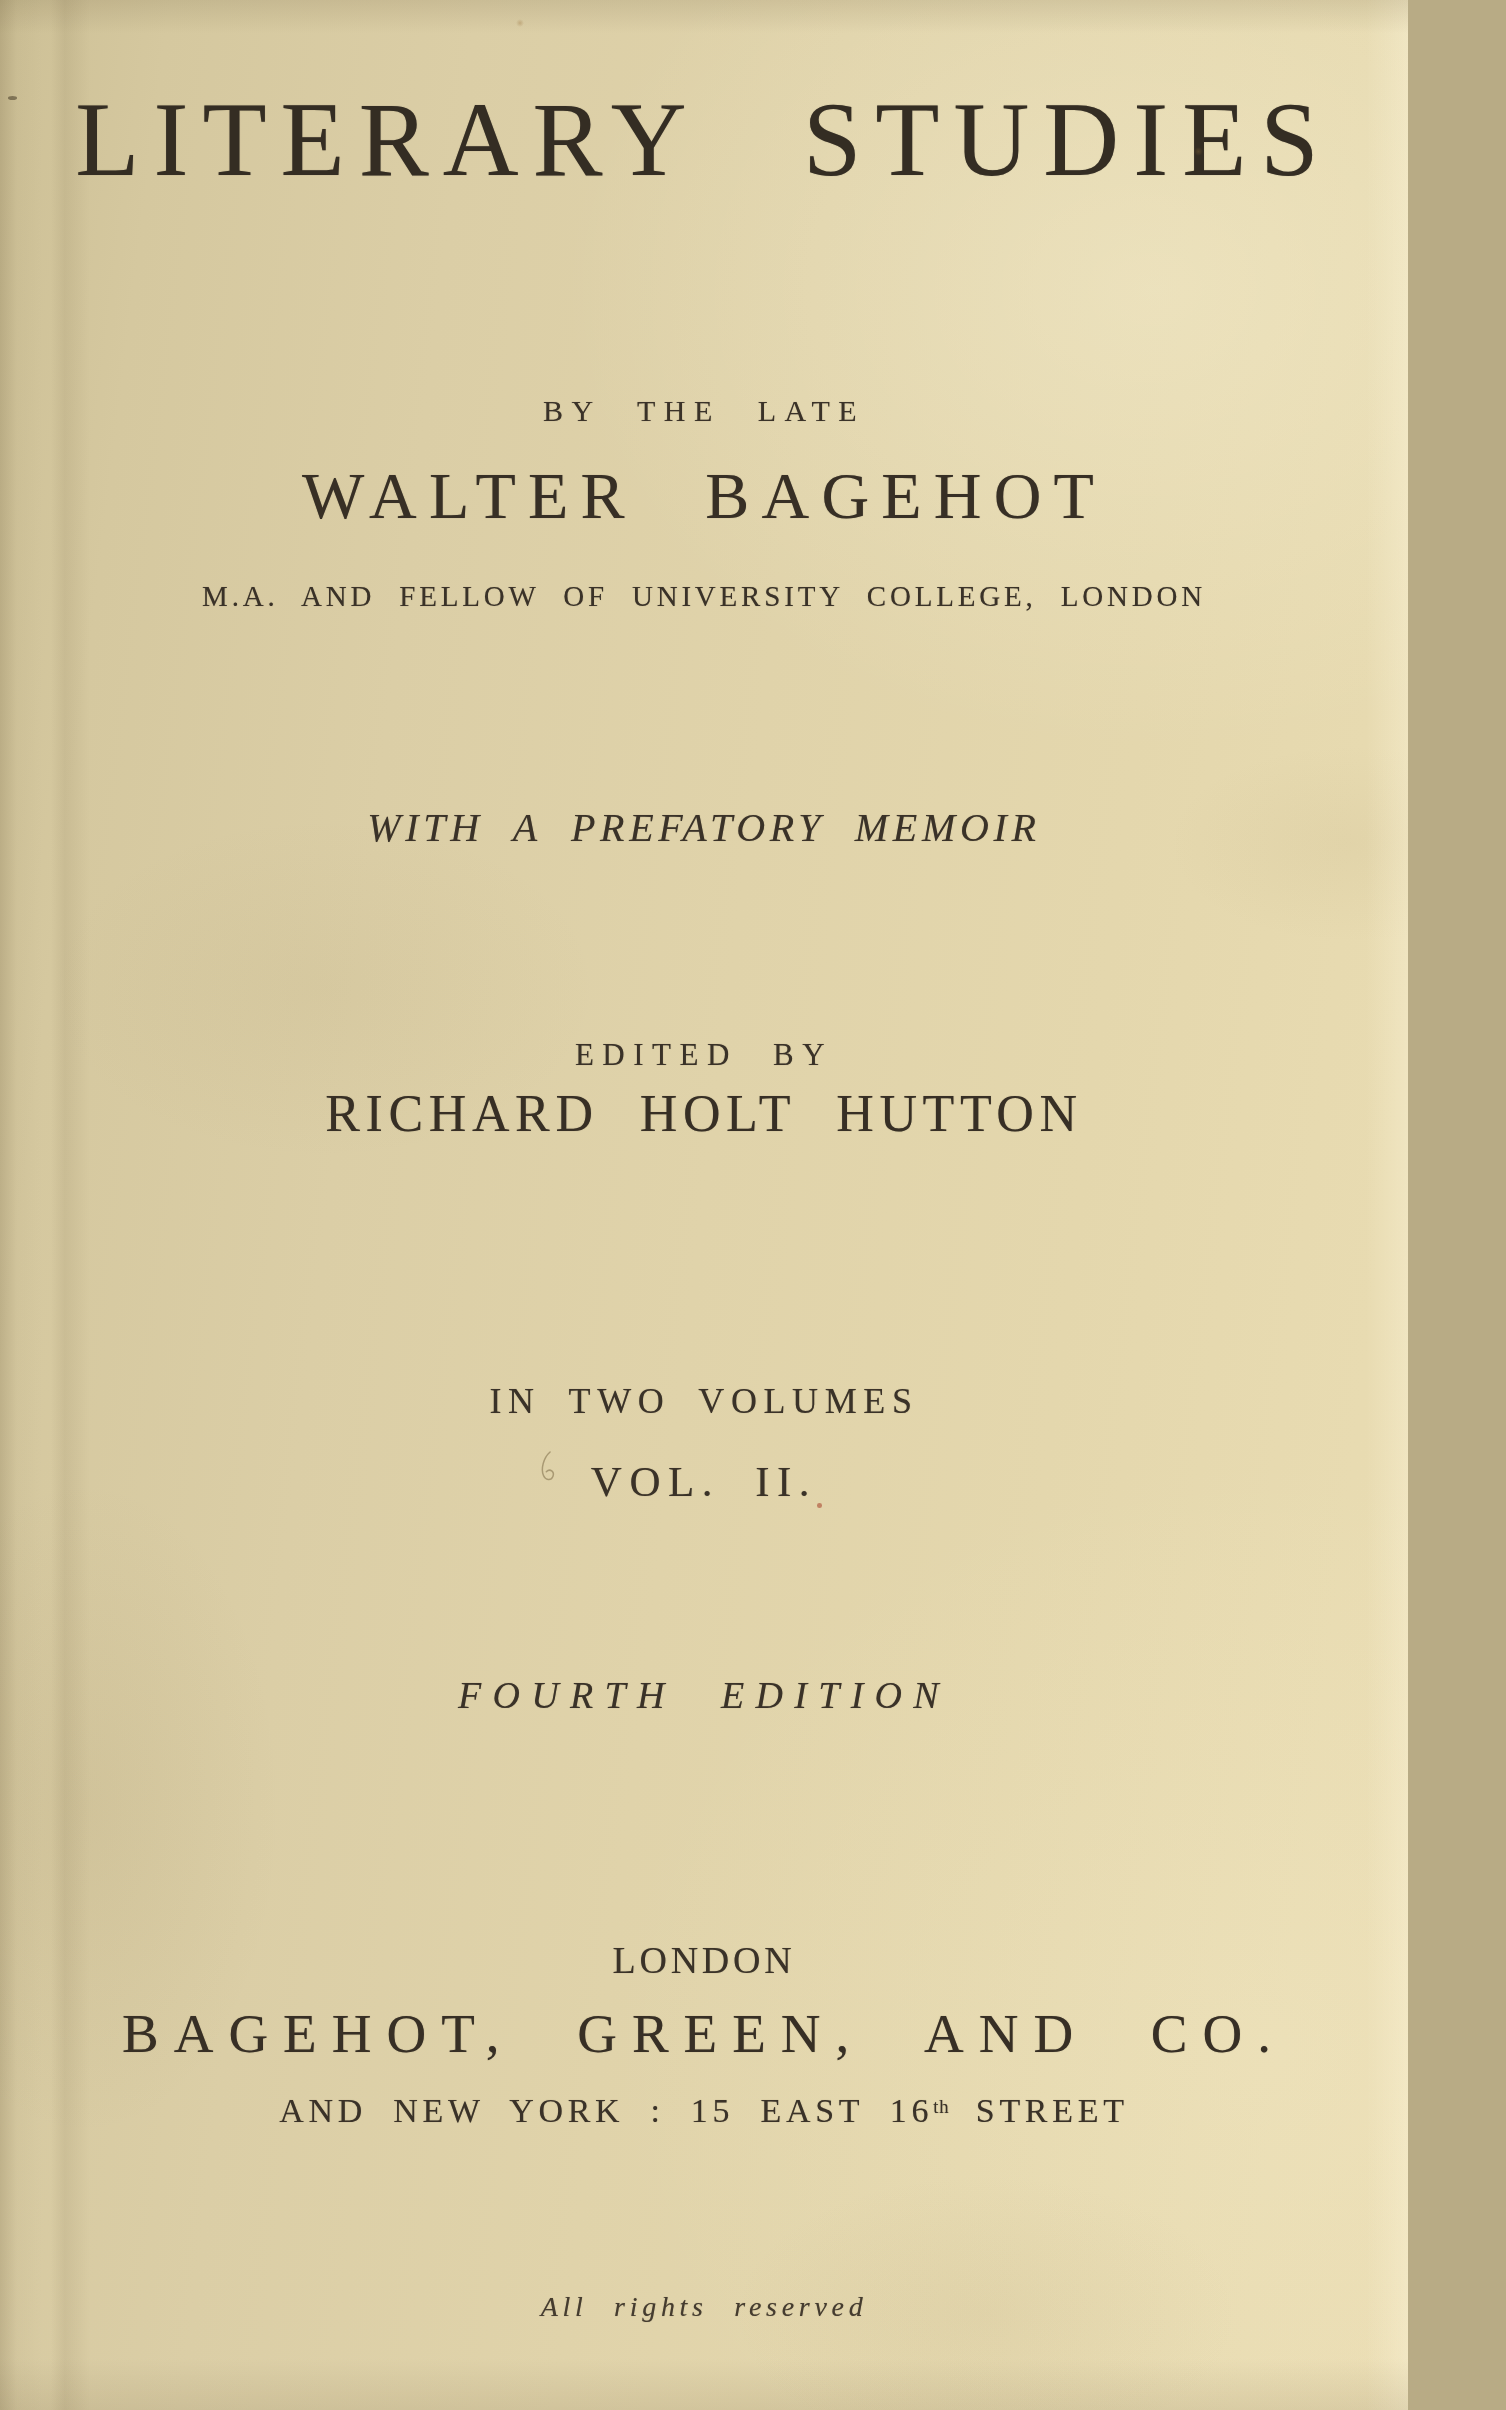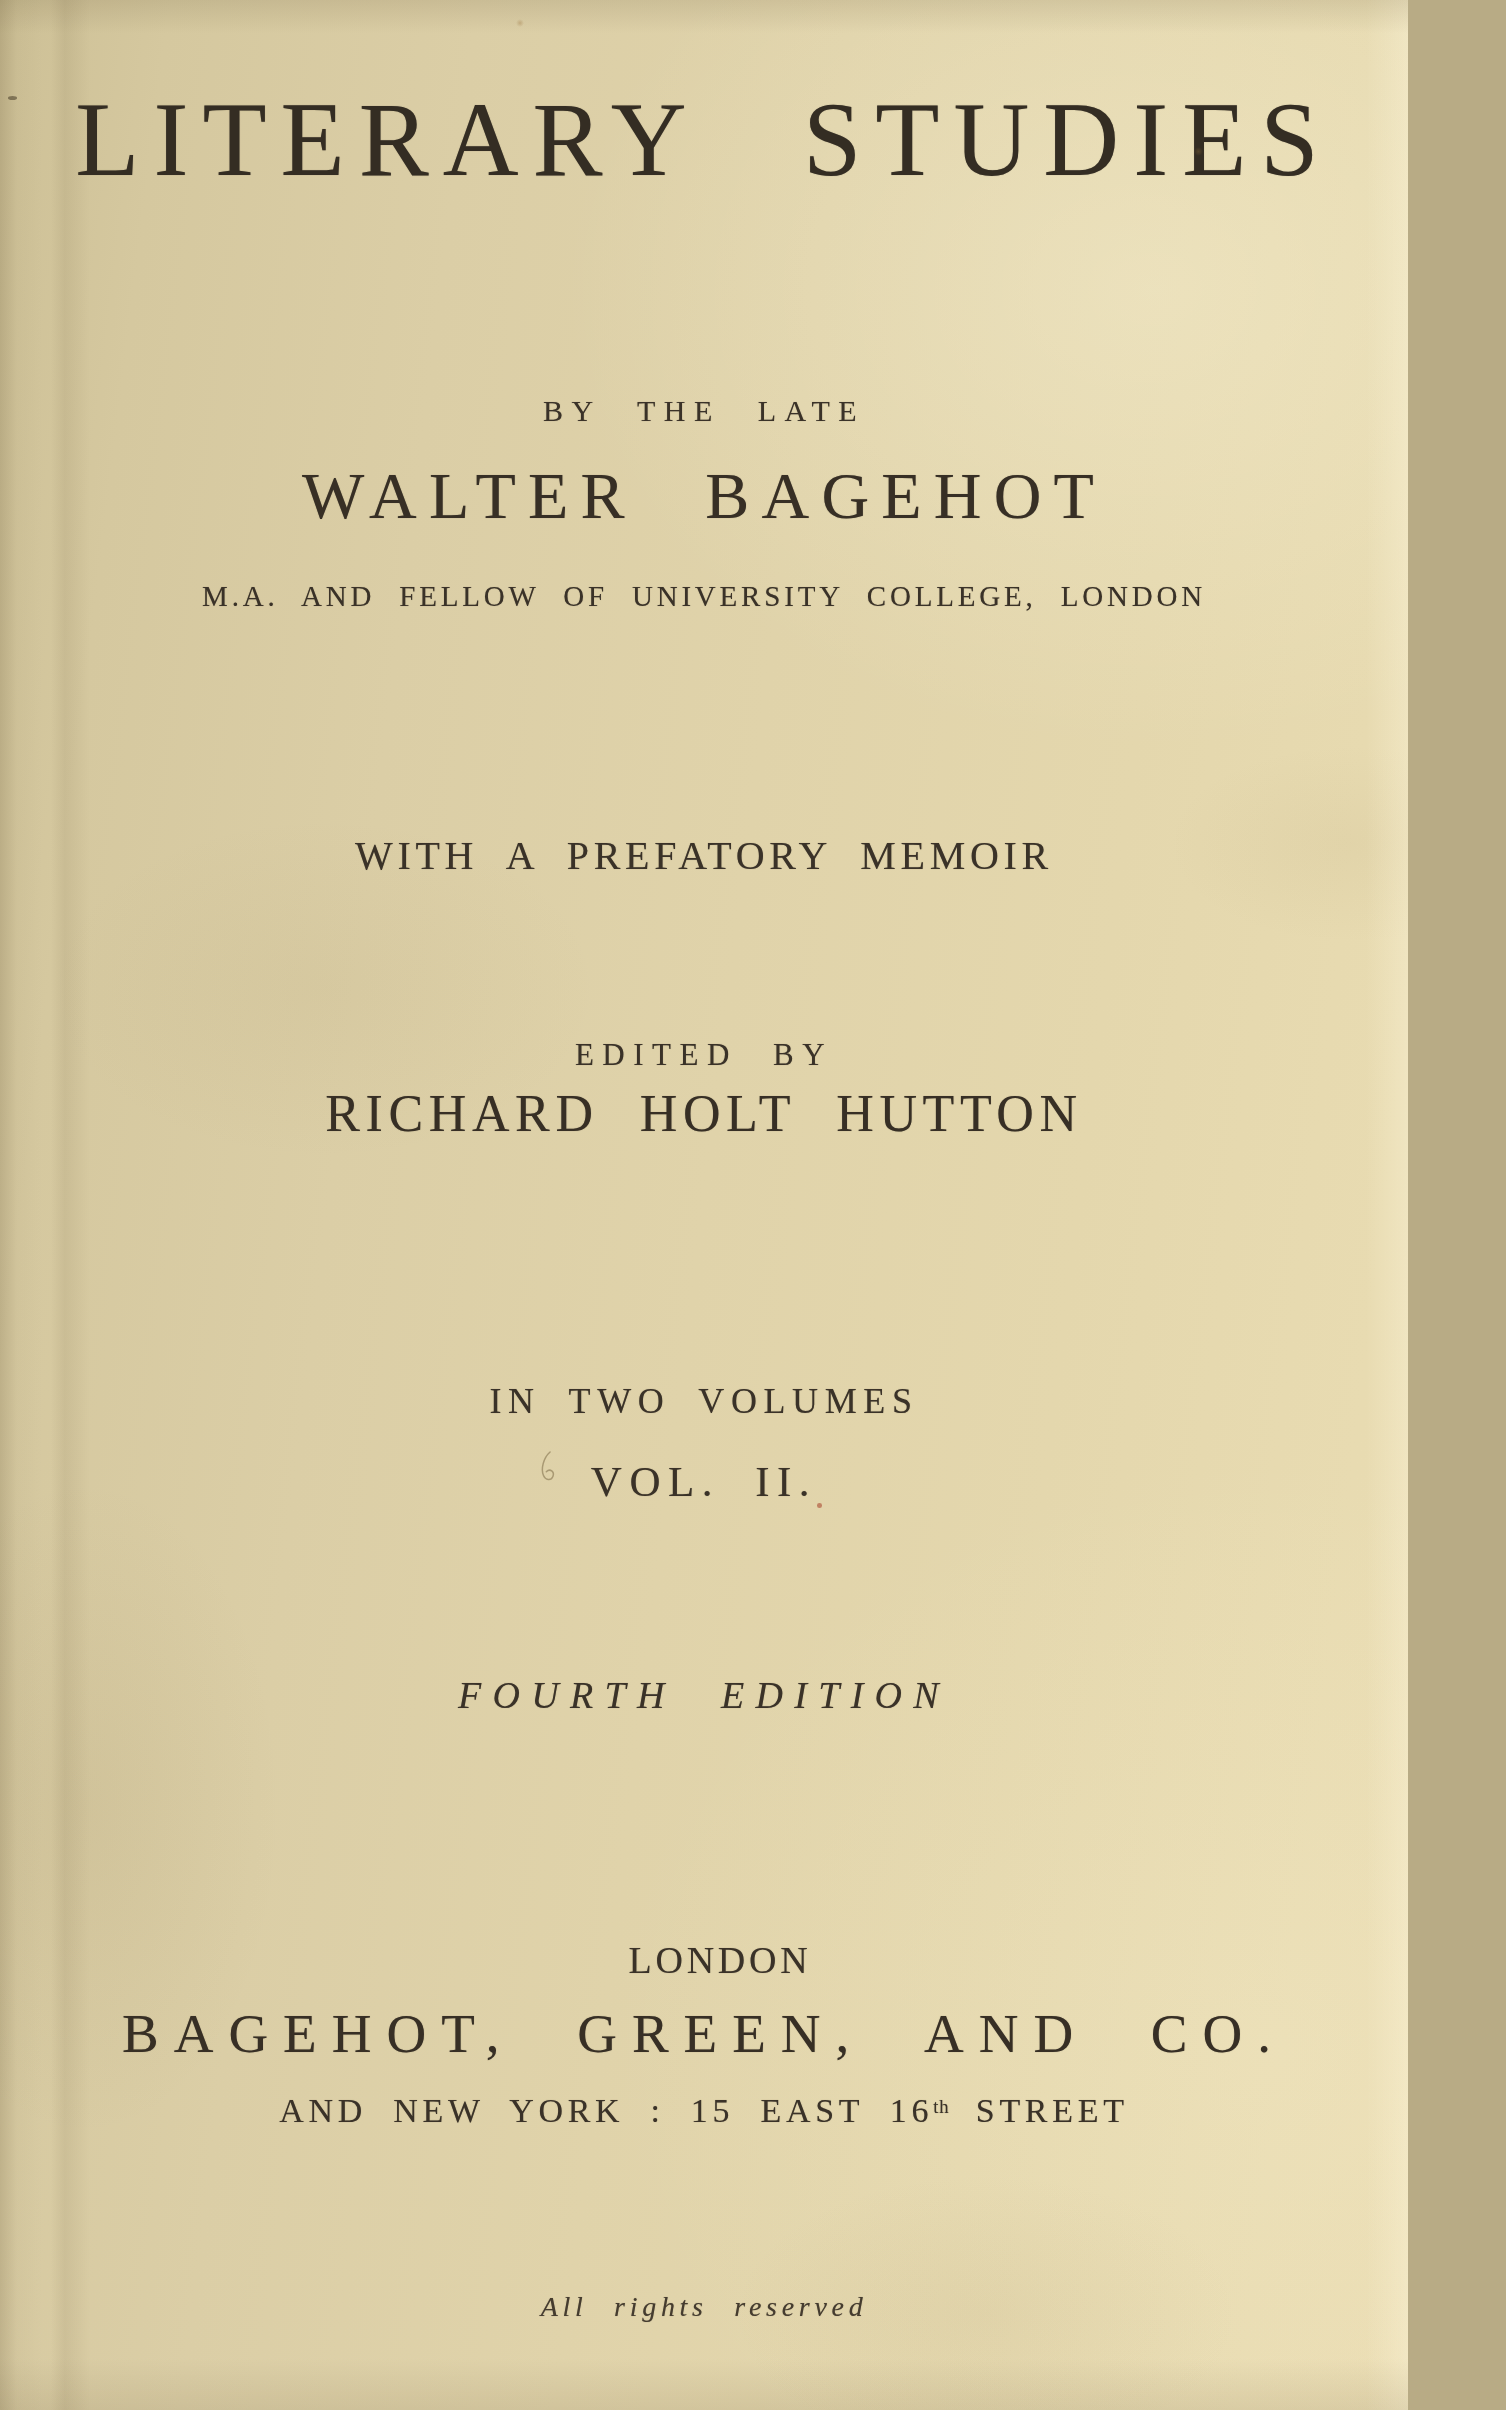--- a/index.html
+++ b/index.html
@@ -40,27 +40,27 @@
     text-align: center;
     line-height: 1;
     white-space: nowrap;
     color: #3a3228;
     text-shadow: 0 0 0.9px rgba(58, 50, 40, 0.45);
   }
   .main-title      { top: 87px;   font-size: 105px; letter-spacing: 14px; word-spacing: 66px; color: #342d23; }
   .byline-prefix   { top: 396px;  font-size: 30px;  letter-spacing: 8.5px;  word-spacing: 21px; text-align: center; }
   .author-name     { top: 463px;  font-size: 66px;  letter-spacing: 12.2px; word-spacing: 40px; color: #372f25; }
   .credentials     { top: 582px;  font-size: 29px;  letter-spacing: 3.8px;  word-spacing: 13px; }
-  .subtitle        { top: 836px;  font-size: 40px;  letter-spacing: 4.7px;  word-spacing: 15px; }
+  .subtitle        { top: 808px;  font-size: 40px;  letter-spacing: 4.7px;  word-spacing: 15px; font-style: italic; }
   .edited-by       { top: 1039px; font-size: 31px;  letter-spacing: 8.5px;  word-spacing: 19px; }
   .editor-name     { top: 1088px; font-size: 52px;  letter-spacing: 5.6px;  word-spacing: 22.6px; color: #372f25; }
   .volumes-note    { top: 1383px; font-size: 36px;  letter-spacing: 6.6px;  word-spacing: 13px; }
   .volume-number   { top: 1460px; font-size: 43px;  letter-spacing: 7.5px;  word-spacing: 17px; }
   .edition-note    { top: 1676px; font-size: 38px;  letter-spacing: 11.3px; word-spacing: 24.5px; font-style: italic; }
-  .imprint-city    { top: 1941px; font-size: 38px;  letter-spacing: 3.8px; padding-left: 16px; }
+  .imprint-city    { top: 1941px; font-size: 38px;  letter-spacing: 3.8px; }
   .imprint-pub     { top: 2006px; font-size: 55px;  letter-spacing: 15px; word-spacing: 34px; color: #372f25; }
   .imprint-address { top: 2094px; font-size: 34px;  letter-spacing: 4.7px;  word-spacing: 13px; }
   .imprint-year    { top: 2152px; font-size: 43px;  letter-spacing: 5.6px; }
   .rights-note     { top: 2293px; font-size: 28px;  letter-spacing: 4.7px;  word-spacing: 15px; font-style: italic; color: #453c2f; }
   .sup {
     font-size: 0.55em;
     position: relative;
     top: -0.48em;
     letter-spacing: 0.9px;
   }

